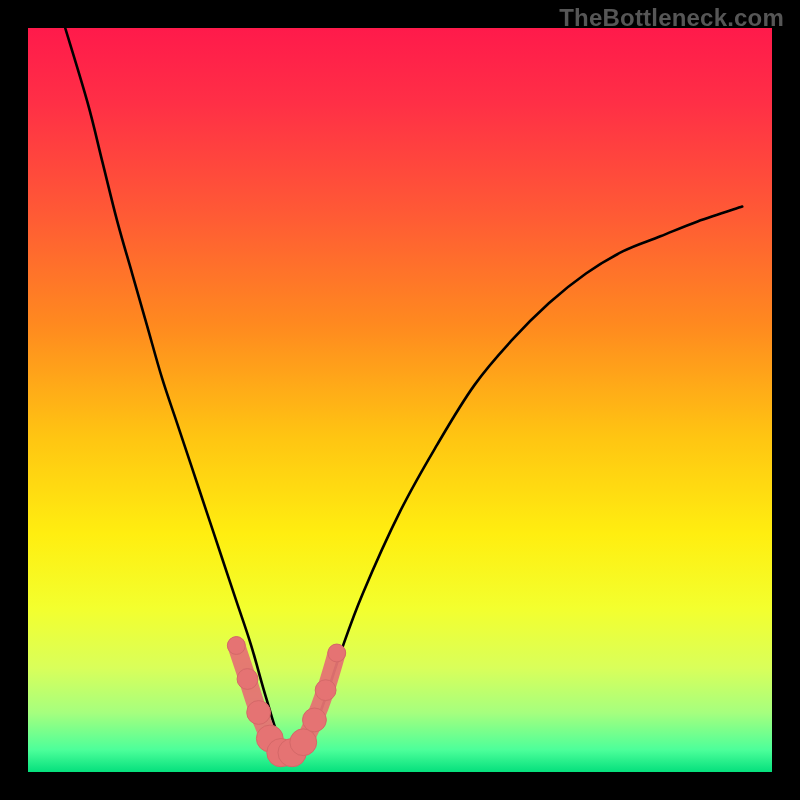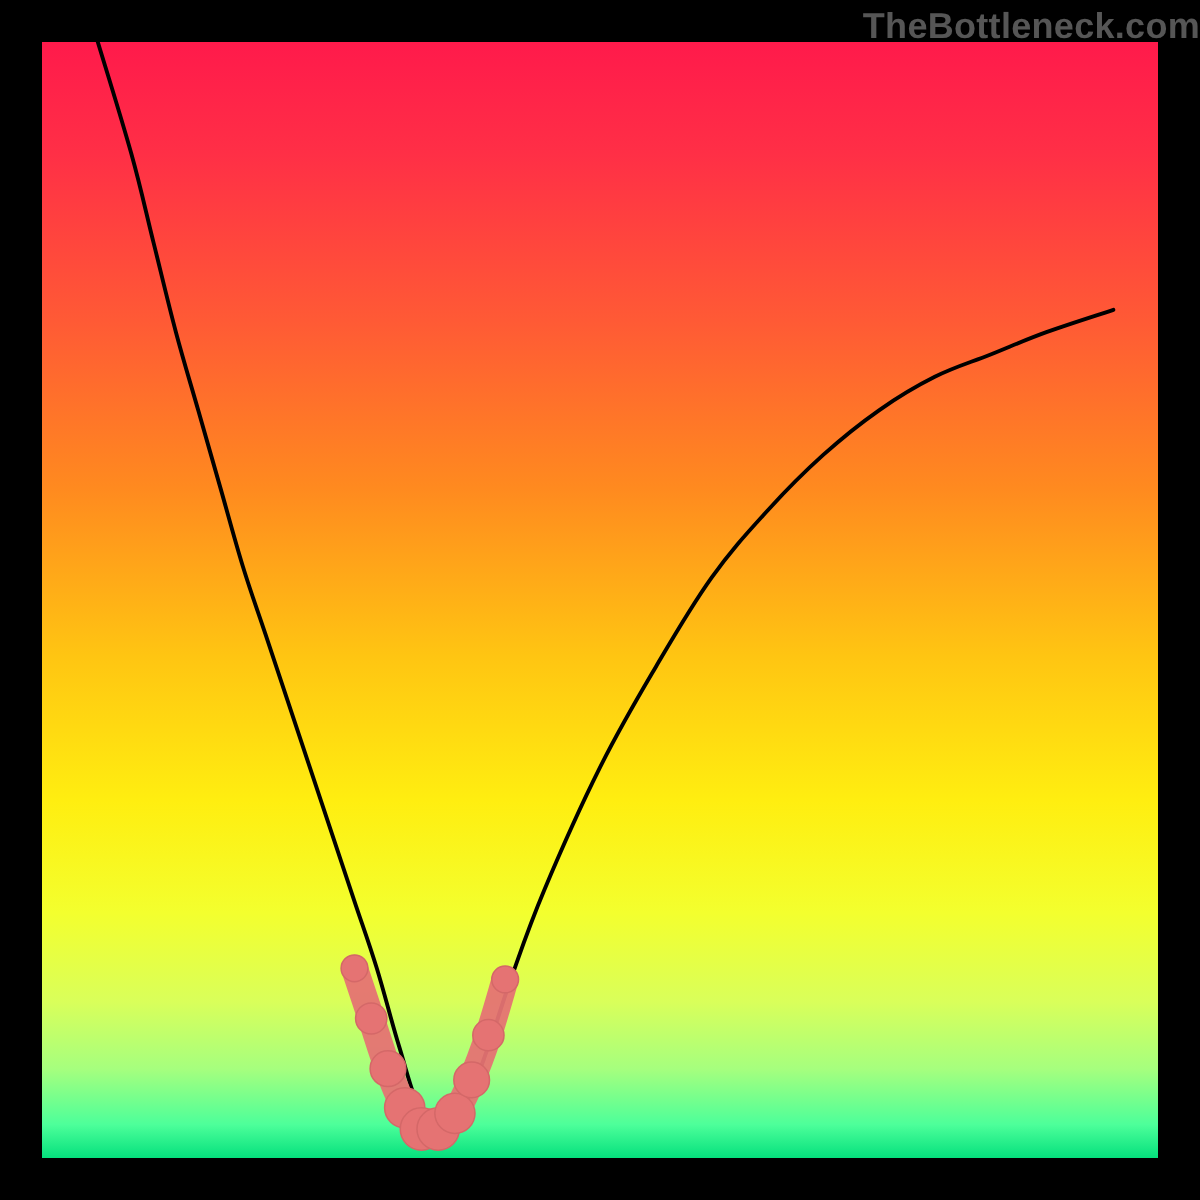--- a/index.html
+++ b/index.html
@@ -14,21 +14,21 @@
     position: absolute;
     left: 0;
     top: 0;
     width: 800px;
     height: 800px;
     background: #000;
   }
   .watermark {
     position: absolute;
     top: 4px;
-    right: 0;
+    right: 16px;
     font-family: Arial, Helvetica, sans-serif;
     font-size: 24px;
     font-weight: 600;
     color: #565656;
     letter-spacing: 0.2px;
   }
   .plot {
     position: absolute;
     left: 28px;
     top: 28px;

